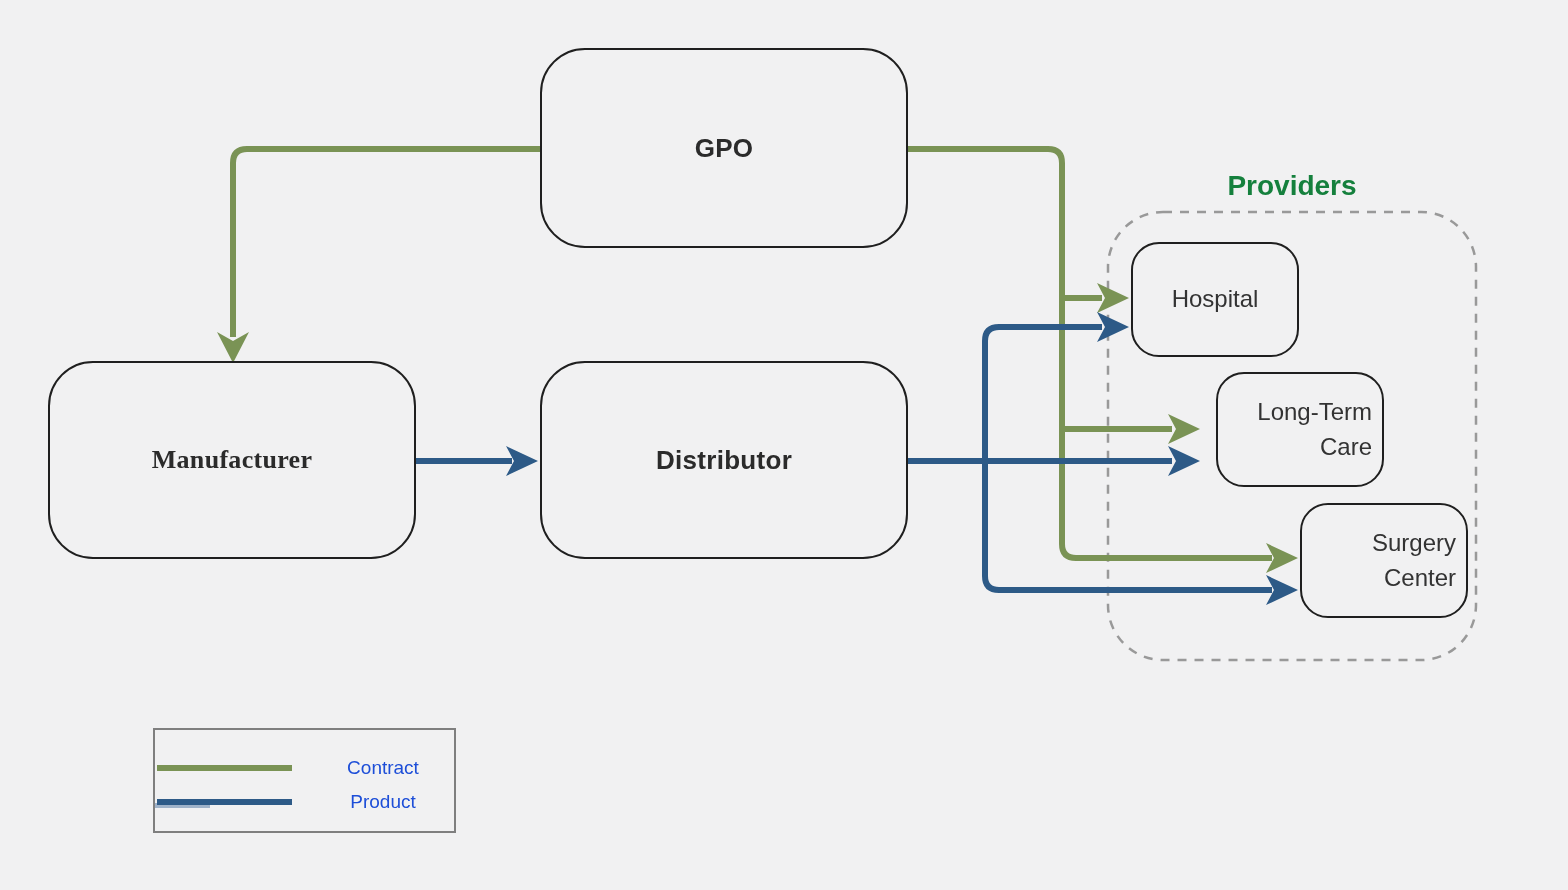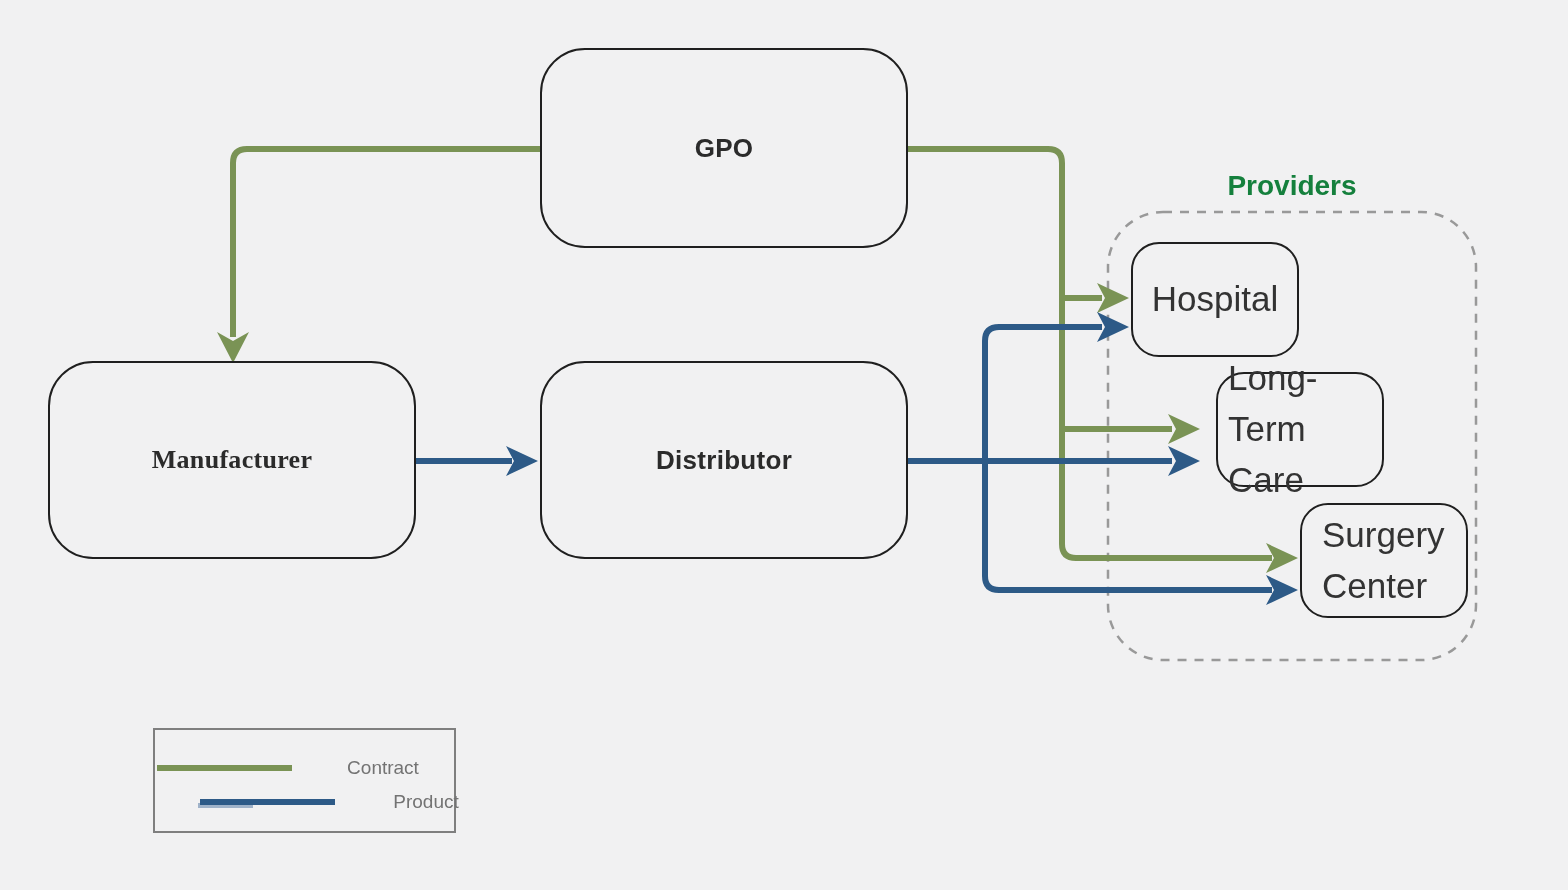--- a/index.html
+++ b/index.html
@@ -22,37 +22,37 @@
     z-index: 1;
   }
   .node {
     position: absolute;
     box-sizing: border-box;
     background: var(--background, #f1f1f2);
     border: 2.5px solid var(--node_border, #1f1f1f);
     display: flex;
     align-items: center;
     justify-content: center;
-    text-align: left;
+    text-align: right;
     z-index: 2;
     color: var(--text, #2b2b2b);
   }
   .node.big {
     width: 368px;
     height: 200px;
     border-radius: 45px;
     font-size: 26px;
     font-weight: 700;
     letter-spacing: 0.3px;
   }
   .node.small {
     width: 168px;
     height: 115px;
     border-radius: 28px;
-    font-size: 35px;
+    font-size: 24px;
     font-weight: 400;
     line-height: 1.45;
     color: #333333;
     padding: 0 10px;
   }
   #gpo          { left: 540px;  top: 48px; }
   #manufacturer { left: 48px;   top: 361px; height: 198px; font-family: Liberation Serif, serif; }
   #distributor  { left: 540px;  top: 361px; height: 198px; }
   #hospital     { left: 1131px; top: 242px; }
   #ltc          { left: 1202px; top: 372px; margin-left: 14px; }
@@ -80,21 +80,21 @@
     border: 2px solid var(--legend_border, #7f7f7f);
     z-index: 2;
   }
   .legend-row {
     position: absolute;
     left: 0;
     width: 100%;
     height: 24px;
   }
   .legend-row.contract { top: 26px; }
-  .legend-row.product  { top: 60px; margin-left: 43px; }
+  .legend-row.product  { top: 60px; }
   .legend-swatch {
     position: absolute;
     left: 2px;
     top: 9px;
     width: 135px;
     height: 6px;
   }
   .legend-swatch.contract { background: var(--contract, #7a9355); }
   .legend-swatch.product  { background: var(--product, #2d5a87); }
   .legend-swatch-shadow {
@@ -106,21 +106,21 @@
     background: var(--product_light, #9fb2c9);
     z-index: -1;
   }
   .legend-label {
     position: absolute;
     left: 163px;
     top: 0;
     width: 130px;
     text-align: center;
     font-size: 19px;
-    color: #737373;
+    color: #1d4ed8;
     line-height: 24px;
   }
 </style>
 </head>
 <body>
 
 <div id="stage">
 
   <svg id="wires" width="1568" height="890" viewBox="0 0 1568 890">
 

